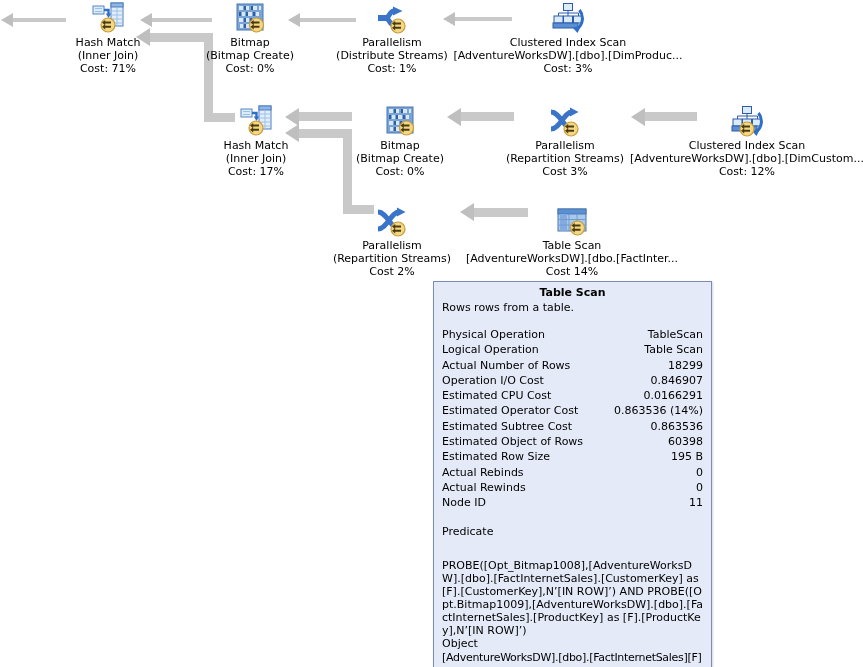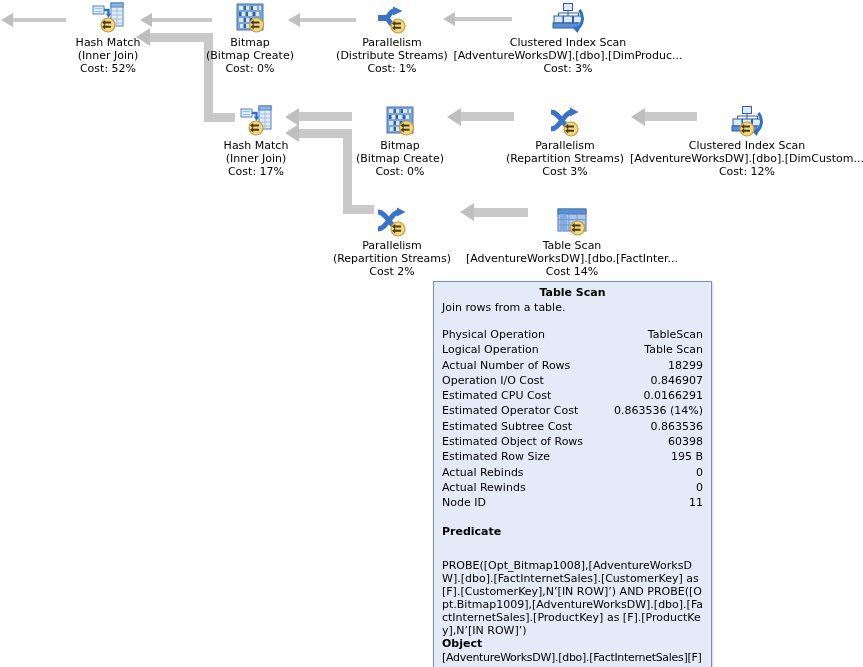--- a/index.html
+++ b/index.html
@@ -22,21 +22,21 @@
 
   
   .tooltip { position:absolute; left:433px; top:281px; width:279px; min-height:382px;
     background:#e4eaf7; border:1px solid #7a8db4; padding:4px 8px 10px 8px; font-size:11px;
     box-shadow:1px 1px 2px rgba(120,135,170,.35); }
   .tt-title { text-align:center; font-weight:bold; line-height:14px; margin-bottom:1px; }
   .tt-desc { line-height:14px; }
   .tt-rows { margin-top:12px; }
   .tt-row { display:flex; justify-content:space-between; line-height:15.3px;align-items:center; }
   .tt-row .v { text-align:right; }
-  .tt-sec { font-weight:bold; line-height:14px; }
+  .tt-sec { font-weight:normal; line-height:14px; }
   .tt-pred-label { margin-top:14px; }
   .tt-pred { line-height:13px; overflow-wrap:anywhere; word-break:break-all;margin-top:20px; }
   .tt-obj { line-height:13px; letter-spacing:-0.3px; white-space:nowrap; }
 </style>
 </head>
 <body>
 
 <svg width="0" height="0" style="position:absolute" aria-hidden="true">
   <defs>
     <g id="badge">
@@ -175,21 +175,21 @@
       <use href="#ic-hashmatch"></use>
     </svg>
   <div class="labels">
     <div class="lbl">
         <span>Hash Match</span>
       </div>
     <div class="lbl">
         <span>(Inner Join)</span>
       </div>
     <div class="lbl">
-        <span>Cost: 52%</span>
+        <span>Cost: 71%</span>
       </div>
   </div>
 </div>
 
 <div class="node" style="left:150px; top:2px;">
   <svg class="ic" viewBox="0 0 32 32">
       <use href="#ic-bitmap"></use>
     </svg>
   <div class="labels">
     <div class="lbl">
@@ -335,21 +335,21 @@
         <span>[AdventureWorksDW].[dbo.[FactInter...</span>
       </div>
     <div class="lbl">
         <span>Cost 14%</span>
       </div>
   </div>
 </div>
 
 <div class="tooltip">
   <div class="tt-title">Table Scan</div>
-  <div class="tt-desc">Join rows from a table.</div>
+  <div class="tt-desc">Rows rows from a table.</div>
   <div class="tt-rows">
     <div class="tt-row">
         <span class="k">Physical Operation</span>
         <span class="v">TableScan</span>
       </div>
     <div class="tt-row">
         <span class="k">Logical Operation</span>
         <span class="v">Table Scan</span>
       </div>
     <div class="tt-row">

